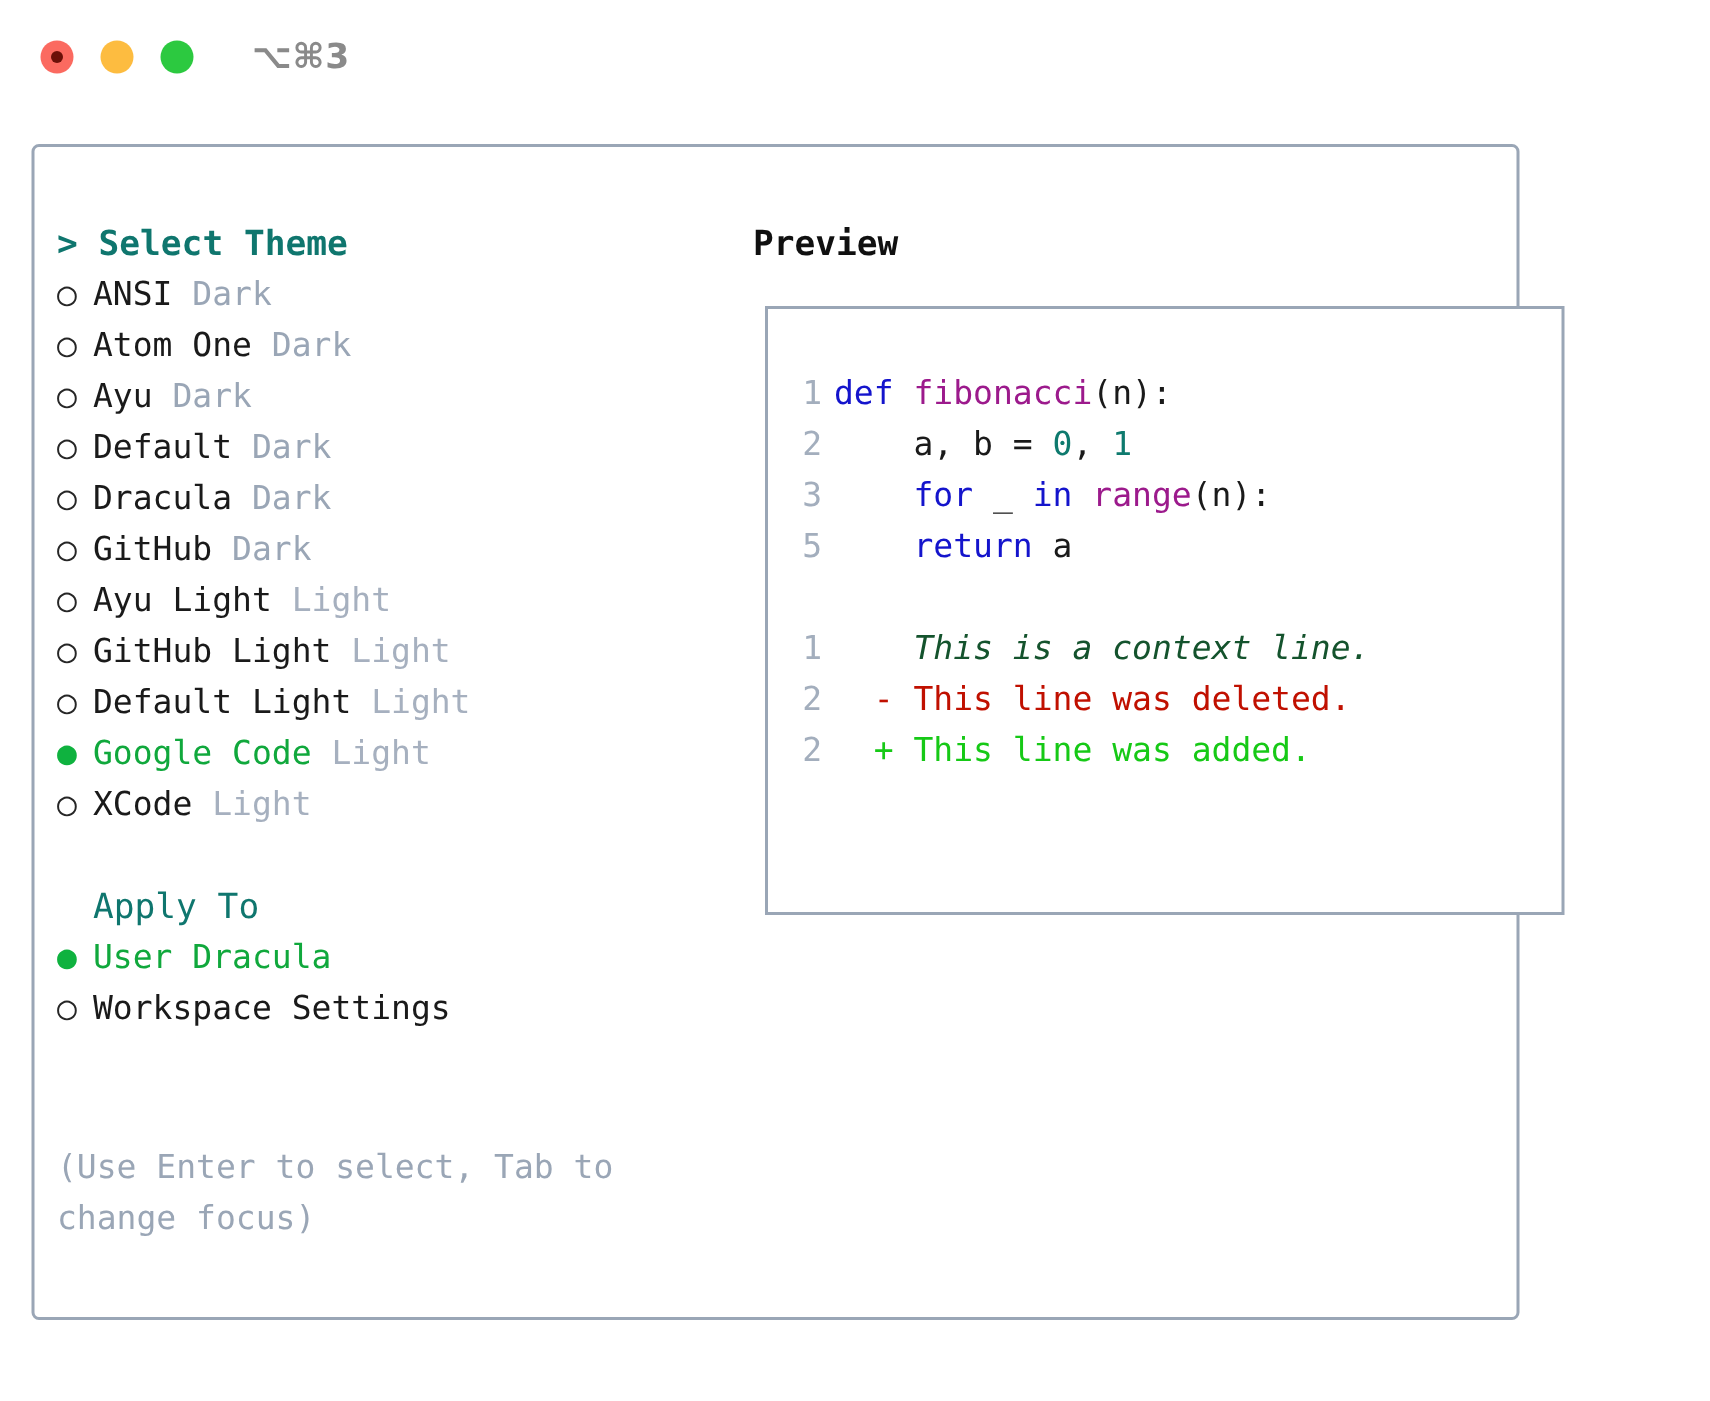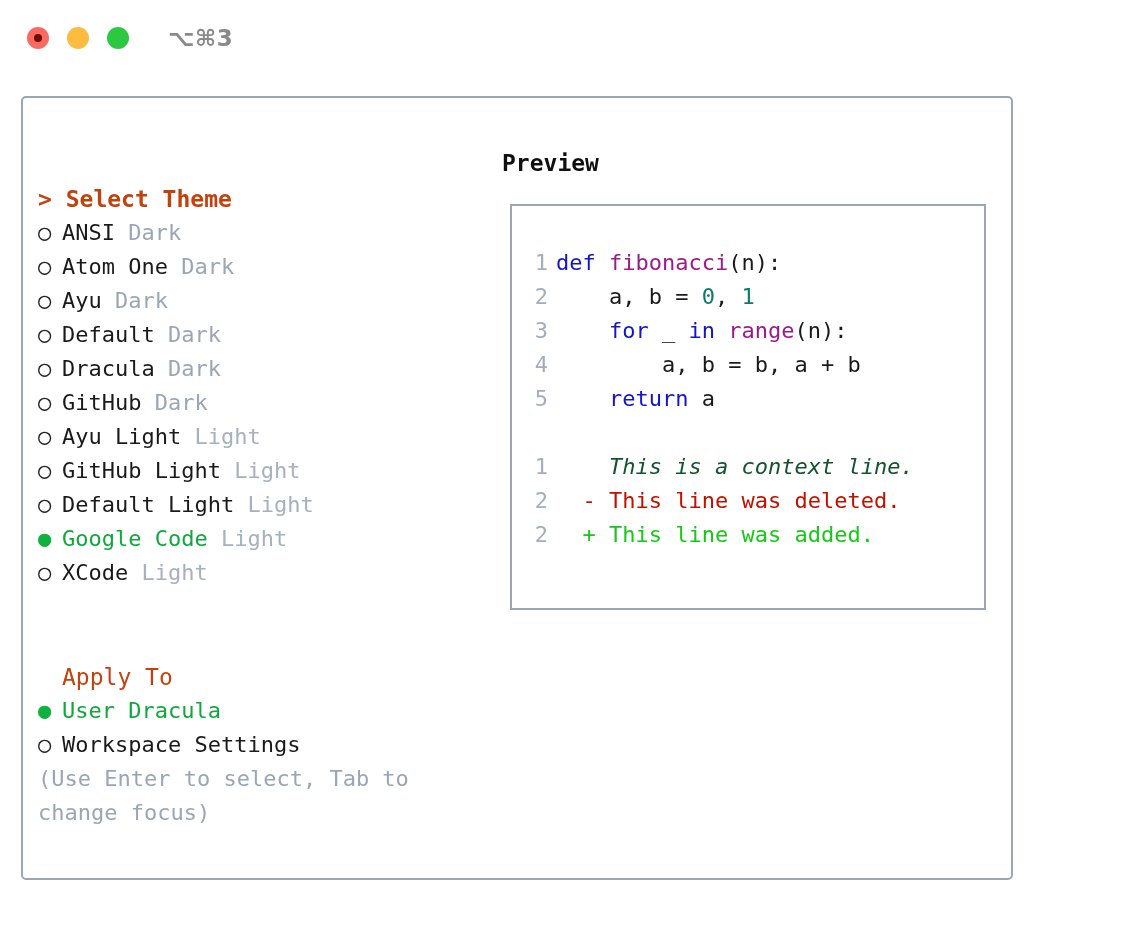--- a/index.html
+++ b/index.html
@@ -81,25 +81,24 @@
   #left-col {
     position: absolute;
     left: 15px;
     top: 48px;
     width: 430px;
   }
 
   .section-head {
     font-size: 23px;
     font-weight: bold;
-    color: #c2410c;
+    color: #0f766e;
     line-height: 34px;
     height: 34px;
     white-space: pre;
-    margin-top: 36px;
   }
 
   .opt-row {
     height: 34px;
     line-height: 34px;
     font-size: 22px;
     color: #1A1A1A;
     white-space: pre;
   }
   .bullet {
@@ -133,21 +132,21 @@
     font-size: 23px;
     font-weight: bold;
     color: #101010;
     line-height: 34px;
   }
 
   #preview-box {
     position: absolute;
     left: 487px;
     top: 106px;
-    width: 476px;
+    width: 533px;
     height: 406px;
     border: 2px solid #9AA6B6;
     box-sizing: border-box;
     background: #ffffff;
   }
 
   #code {
     position: absolute;
     left: 12px;
     top: 40px;
@@ -220,21 +219,20 @@
 
     <div id="hint">(Use Enter to select, Tab to change focus)</div>
 
     <div id="preview-title">Preview</div>
 
     <div id="preview-box">
       <div id="code">
           <div class="code-line"><span class="ln">1</span><span class="kw">def </span><span class="fn">fibonacci</span><span class="pn">(n):</span></div>
           <div class="code-line"><span class="ln">2</span><span class="pn">    a, b = </span><span class="num">0</span><span class="pn">, </span><span class="num">1</span></div>
           <div class="code-line"><span class="ln">3</span><span class="kw">    for </span><span class="pn">_ </span><span class="kw">in </span><span class="fn">range</span><span class="pn">(n):</span></div>
-          <div class="code-line"><span class="ln">4</span><span class="pn">        a, b = b, a + b</span></div>
           <div class="code-line"><span class="ln">5</span><span class="kw">    return </span><span class="pn">a</span></div>
           <div class="gap"></div>
           <div class="code-line"><span class="ln">1</span><span class="ctx">   </span><span class="ctx"> This is a context line.</span></div>
           <div class="code-line"><span class="ln">2</span><span class="del">  -</span><span class="del"> This line was deleted.</span></div>
           <div class="code-line"><span class="ln">2</span><span class="add">  +</span><span class="add"> This line was added.</span></div>
         </div>
     </div>
 
   </div>
 </div>

